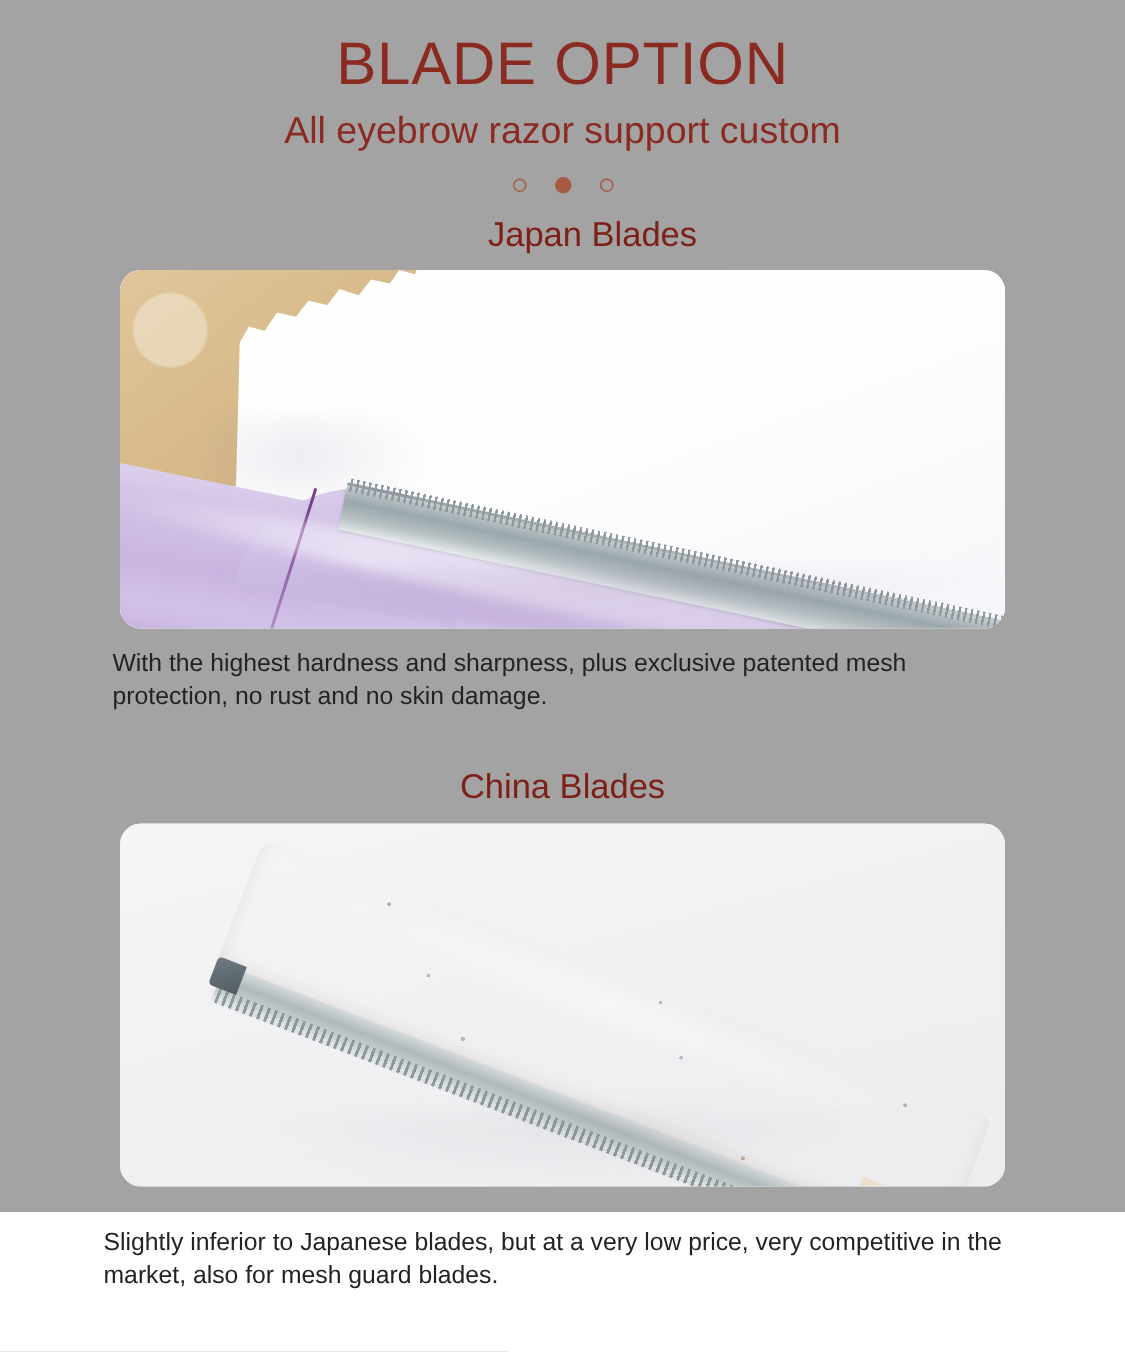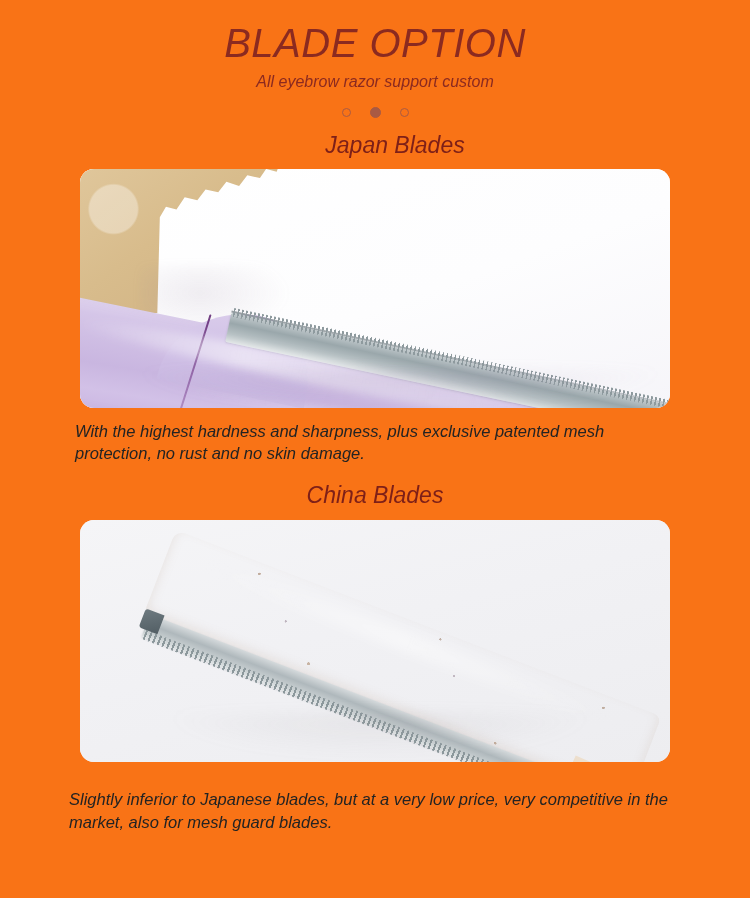--- a/index.html
+++ b/index.html
@@ -9,43 +9,42 @@
     background: #ffffff;
   }
   body {
     width: 750px;
     height: 901px;
     font-family: "Liberation Sans", sans-serif;
     overflow: hidden;
   }
   .page {
     width: 750px;
-    height: 898px;
+    height: 808px;
     position: relative;
-    background: #f97316;
-    font-style: italic;
+    background: #a3a3a3;
   }
 
   
   .header {
     padding-top: 22px;
     text-align: center;
   }
   .main-title {
     font-family: "Liberation Sans", sans-serif;
     font-size: 40px;
     letter-spacing: 0.5px;
     font-weight: 400;
     color: #8B2A20;
     line-height: 1.05;
     margin: 0;
   }
   .subtitle {
     font-family: "Liberation Sans", sans-serif;
-    font-size: 16px;
+    font-size: 25px;
     font-weight: 300;
     color: #8B2A20;
     line-height: 1.2;
     margin: 8px 0 0 0;
   }
 
   
   .dots {
     margin: 14px auto 0 auto;
     display: flex;
@@ -435,21 +434,21 @@
       <div class="razor-jp-gloss1"></div>
       <div class="razor-jp-gloss2"></div>
     </div>
     <div class="jp-soft-shadow"></div>
   </div>
 
   <div class="caption caption-japan">
     <p>With the highest hardness and sharpness, plus exclusive patented mesh protection, no rust and no skin damage.</p>
   </div>
 
-  <h2 class="section-heading heading-china" style="margin-top:18px;">China Blades</h2>
+  <h2 class="section-heading heading-china" style="margin-top:36px;">China Blades</h2>
 
   <div class="photo photo-china">
     <div class="cn-bg"></div>
 
     <div class="razor-cn">
       <div class="razor-cn-handle"></div>
       <div class="razor-cn-speckle2"></div>
       <div class="razor-cn-gloss"></div>
       <div class="razor-cn-tipwrap"></div>
       <div class="blade-cn"></div>

